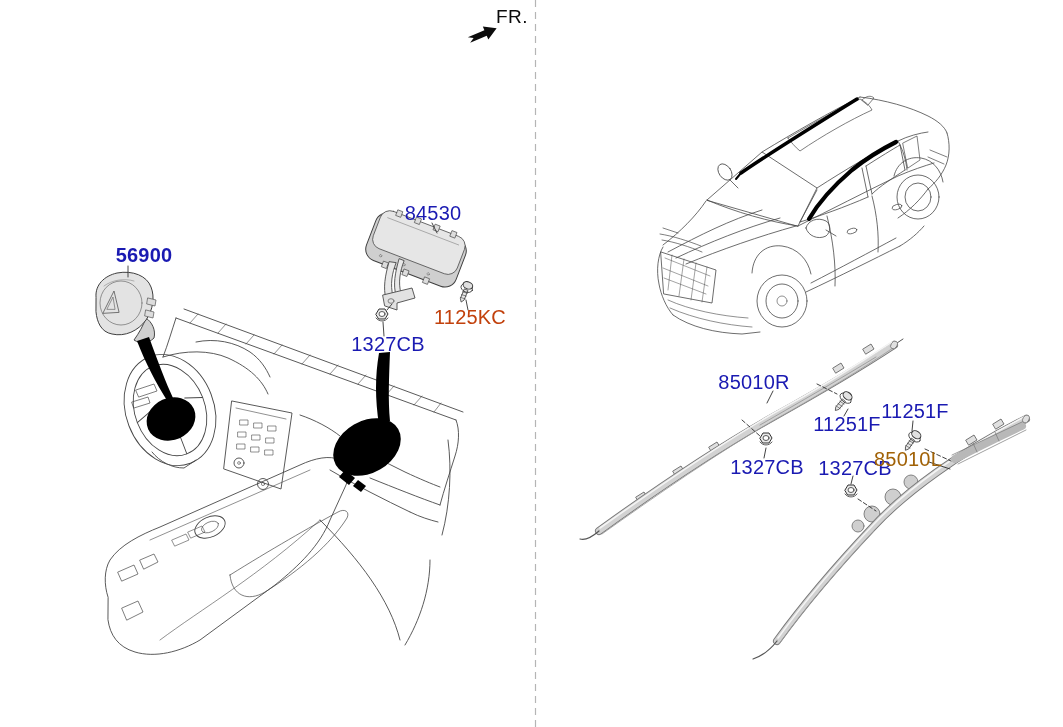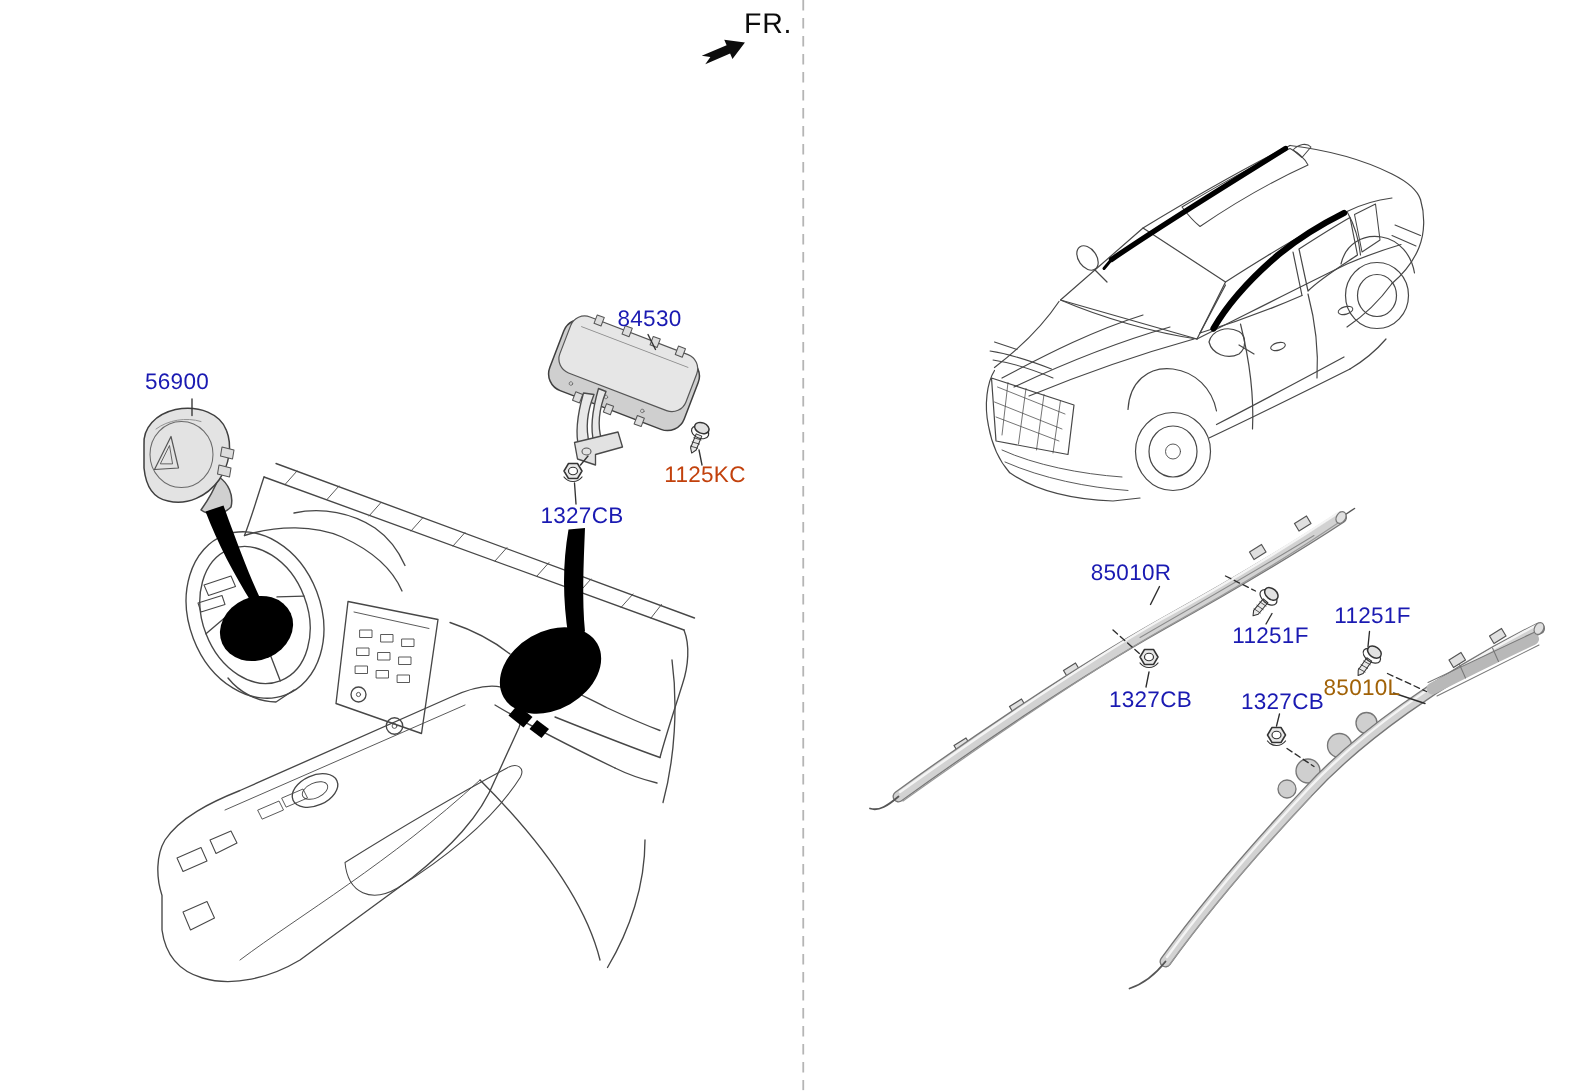--- a/index.html
+++ b/index.html
@@ -1,19 +1,19 @@
 <!DOCTYPE html>
 <html><head>
 <meta charset="utf-8">
 <style>
   html,body{margin:0;padding:0;background:#fff;}
   #stage{position:relative;width:1063px;height:727px;background:#fff;overflow:hidden;
          font-family:"Liberation Sans",sans-serif;}
   #art{position:absolute;left:0;top:0;}
-  .callout{position:absolute;transform:translate(-50%,-50%);font-size:15px;
+  .callout{position:absolute;transform:translate(-50%,-50%);font-size:20px;
            letter-spacing:.2px;white-space:nowrap;line-height:1;cursor:default;}
   #fr-label{position:absolute;left:496px;top:6px;font-size:19px;color:#0c0c0c;
             letter-spacing:.5px;}
 </style>
 </head>
 <body>
 
 <div id="stage">
 
 <svg id="art" width="1063" height="727" viewBox="0 0 1063 727">
@@ -278,21 +278,21 @@
       <path d="M929,462 L950,469"></path>
       <path d="M817,384 L837,394" stroke-dasharray="4 2.5"></path>
       <path d="M742,420 L760,436" stroke-dasharray="4 2.5"></path>
       <path d="M925,449 L951,461" stroke-dasharray="4 2.5"></path>
       <path d="M858,499 L876,511" stroke-dasharray="4 2.5"></path>
     </g>
   </g>
 </svg>
 
   <span id="fr-label">FR.</span>
-<span class="callout" style="left: 118px; top: 255px; color: rgb(26, 26, 178);">56900</span>
+<span class="callout" style="left: 144px; top: 255px; color: rgb(26, 26, 178); font-weight: bold;">56900</span>
     <span class="callout" style="left: 433px; top: 213px; color: rgb(26, 26, 178);">84530</span>
     <span class="callout" style="left: 470px; top: 317px; color: #c2410c;">1125KC</span>
     <span class="callout" style="left: 388px; top: 344px; color: rgb(26, 26, 178);">1327CB</span>
     <span class="callout" style="left: 754px; top: 382px; color: rgb(26, 26, 178);">85010R</span>
     <span class="callout" style="left: 847px; top: 424px; color: rgb(26, 26, 178);">11251F</span>
     <span class="callout" style="left: 915px; top: 411px; color: rgb(26, 26, 178);">11251F</span>
     <span class="callout" style="left: 767px; top: 467px; color: rgb(26, 26, 178);">1327CB</span>
     <span class="callout" style="left: 855px; top: 468px; color: rgb(26, 26, 178);">1327CB</span>
     <span class="callout" style="left: 908px; top: 459px; color: #a16207;">85010L</span>
   </div>

